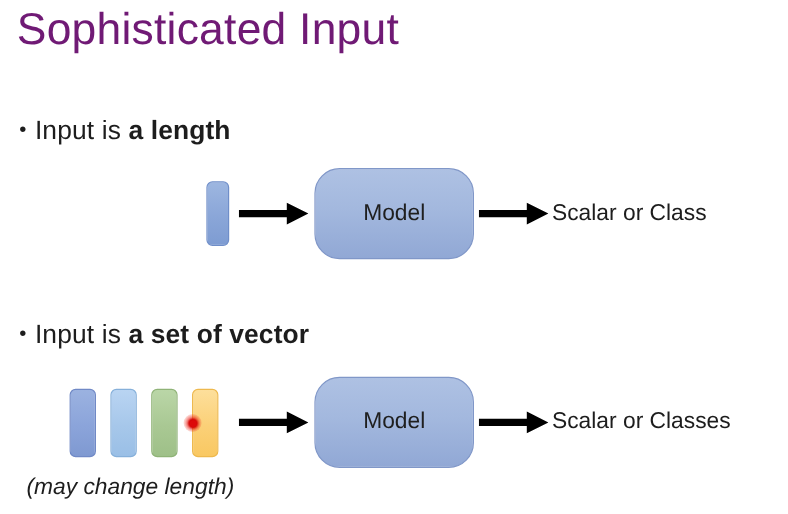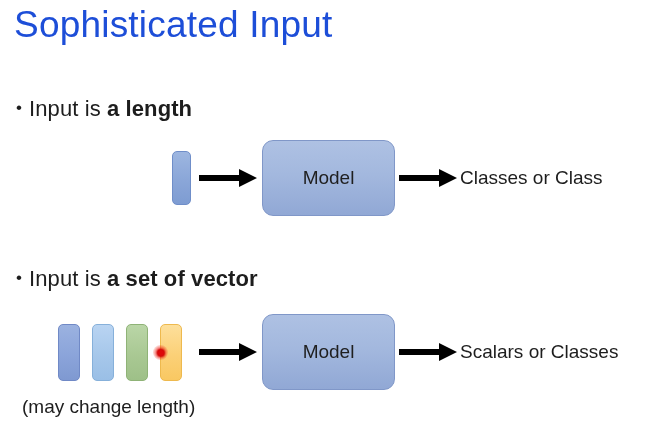--- a/index.html
+++ b/index.html
@@ -18,21 +18,21 @@
   }
 
   
   .slide-title {
     position: absolute;
     left: 14px;
     top: 4px;
     font-size: 37px;
     font-weight: 300;
     letter-spacing: 0.2px;
-    color: #1d4ed8;
+    color: #701a75;
     white-space: nowrap;
   }
 
   
   .bullet-line {
     position: absolute;
     font-size: 22px;
     font-weight: 400;
     color: #1d1d1d;
     white-space: nowrap;
@@ -51,20 +51,21 @@
 
   
   .caption {
     position: absolute;
     left: 22px;
     top: 396px;
     font-size: 19px;
     font-weight: 400;
     color: #1d1d1d;
     white-space: nowrap;
+    font-style: italic;
   }
 
   
   .row { position: absolute; left: 0; top: 0; width: 657px; height: 0; }
 
   
   .vec {
     position: absolute;
     border-radius: 5px;
     box-sizing: border-box;
@@ -119,21 +120,21 @@
     left: 4.5px; top: 4.5px;
     width: 6px; height: 6px;
     border-radius: 50%;
     background: #dd0a0a;
     box-shadow: 0 0 2px 1px rgba(200,0,0,0.9);
   }
 
   
   .model-box {
     position: absolute;
-    border-radius: 11px;
+    border-radius: 21px;
     box-sizing: border-box;
     background: linear-gradient(to bottom, #aec1e3 0%, #a3b8de 45%, #91a8d5 100%);
     border: 1px solid #8097c8;
     display: flex;
     align-items: center;
     justify-content: center;
     font-size: 19px;
     font-weight: 400;
     color: #1f1f1f;
   }
@@ -180,21 +181,21 @@
   </svg>
 
   <div class="model-box" id="model-box-1">
     <span>Model</span>
   </div>
 
   <svg class="arrow" id="arrow-out-1" viewBox="0 0 58 22">
     <path d="M0 8 H40 V2 L58 11 L40 20 V14 H0 Z" fill="#000000"></path>
   </svg>
 
-  <div class="output-label" id="output-1">Classes or Class</div>
+  <div class="output-label" id="output-1">Scalar or Class</div>
 </div>
 
 <div class="bullet-line" id="bullet-2">
   <span class="dot">•</span><span>Input is </span><b>a set of vector</b>
 </div>
 
 <div class="row">
 
   <div class="vec vec-a"></div>
   <div class="vec vec-b"></div>
@@ -207,16 +208,16 @@
   </svg>
 
   <div class="model-box" id="model-box-2">
     <span>Model</span>
   </div>
 
   <svg class="arrow" id="arrow-out-2" viewBox="0 0 58 22">
     <path d="M0 8 H40 V2 L58 11 L40 20 V14 H0 Z" fill="#000000"></path>
   </svg>
 
-  <div class="output-label" id="output-2">Scalars or Classes</div>
+  <div class="output-label" id="output-2">Scalar or Classes</div>
 </div>
 
 <div class="caption">(may change length)</div>
 
 </body></html>

